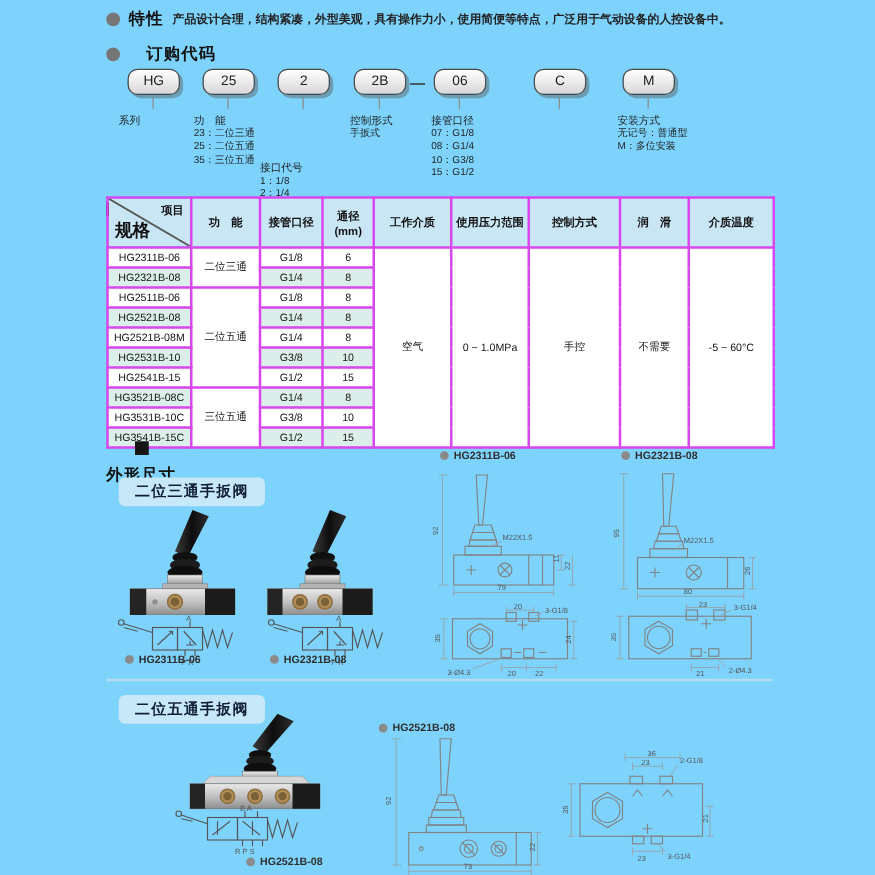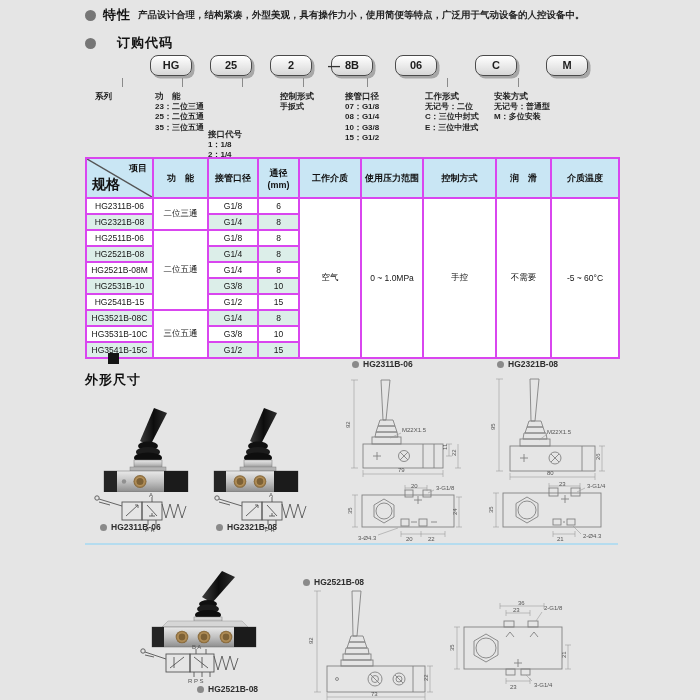--- a/index.html
+++ b/index.html
@@ -1,32 +1,32 @@
 <!DOCTYPE html>
 <html><head>
 <meta charset="utf-8">
 <style>
   html,body{margin:0;padding:0;background:#fff;}
-  .page{position:relative;width:700px;height:700px;background:#e5e5e5;overflow:hidden;
+  .page{position:relative;width:700px;height:700px;background:#7dd3fc;overflow:hidden;
         font-family:"Liberation Sans","DejaVu Sans",sans-serif;color:#1c1c1c;}
 
   
   .sec-head{position:absolute;display:flex;align-items:center;gap:7px;font-weight:bold;}
   .round-marker{width:11px;height:11px;border-radius:50%;background:#767676;flex:0 0 auto;}
   .square-marker{width:11px;height:11px;background:#151515;flex:0 0 auto;}
   .sec-title{font-size:13px;letter-spacing:1px;color:#111;}
   .feature-text{font-size:9.5px;font-weight:bold;color:#222;margin-left:0;}
 
   
   .codebox{position:absolute;width:40px;height:19px;border:1.5px solid #4a4a4a;border-radius:8px;
            background:linear-gradient(180deg,#ffffff,#d7d7d7);box-shadow:2.5px 2.5px 0 rgba(90,90,90,.45);
-           font-weight:bold;font-size:11px;text-align:center;line-height:19px;color:#1d1d1d;margin-left:48px;}
+           font-weight:normal;font-size:11px;text-align:center;line-height:19px;color:#1d1d1d;}
   .codedash{position:absolute;font-weight:bold;font-size:12px;color:#333;}
   .codetick{position:absolute;width:1px;height:9px;background:#8a8a8a;}
-  .codegroup{position:absolute;font-size:8px;line-height:10.5px;font-weight:bold;color:#1f1f1f;white-space:nowrap;}
+  .codegroup{position:absolute;font-size:8px;line-height:10.5px;font-weight:normal;color:#1f1f1f;white-space:nowrap;}
   .codegroup .g-title{font-size:8.5px;}
 
   
   .spec-table{position:absolute;left:85px;top:157px;border-collapse:collapse;table-layout:fixed;border:2px solid #2e2e2e;}
   .spec-table th,.spec-table td{border:2px solid #d946ef;padding:0;text-align:center;vertical-align:middle;}
   .spec-table th{background:#c9e6f4;font-size:9px;font-weight:bold;height:38px;color:#111;}
   .spec-table td{font-size:8.5px;height:14px;color:#151515;background:#fff;}
   .spec-table td.tint{background:#dceee9;}
   .spec-table tr.gsep td{border-top:1.5px solid #3f3f3f;}
   .corner-cell{position:relative;}
@@ -57,21 +57,21 @@
   </div>
 
   <div class="sec-head" style="left:85px;top:34px;gap:21px;">
     <span class="round-marker"></span>
     <span class="sec-title">订购代码</span>
   </div>
 
   <div class="codebox" style="left:102px;top:55px;">HG</div>
   <div class="codebox" style="left:162px;top:55px;">25</div>
   <div class="codebox" style="left:222px;top:55px;">2</div>
-  <div class="codebox" style="left:283px;top:55px;">8B</div>
+  <div class="codebox" style="left:283px;top:55px;">2B</div>
   <div class="codedash" style="left:328px;top:59px;">—</div>
   <div class="codebox" style="left:347px;top:55px;">06</div>
   <div class="codebox" style="left:427px;top:55px;">C</div>
   <div class="codebox" style="left:498px;top:55px;">M</div>
 
   <div class="codetick" style="left:122px;top:78px;"></div>
   <div class="codetick" style="left:182px;top:78px;"></div>
   <div class="codetick" style="left:242px;top:78px;"></div>
   <div class="codetick" style="left:303px;top:78px;"></div>
   <div class="codetick" style="left:367px;top:78px;"></div>
@@ -97,26 +97,20 @@
   <div class="codegroup" style="left:280px;top:91px;">
     <div class="g-title">控制形式</div>
     <div>手扳式</div>
   </div>
   <div class="codegroup" style="left:345px;top:91px;">
     <div class="g-title">接管口径</div>
     <div>07：G1/8</div>
     <div>08：G1/4</div>
     <div>10：G3/8</div>
     <div>15：G1/2</div>
-  </div>
-  <div class="codegroup" style="left:425px;top:91px;">
-    <div class="g-title">工作形式</div>
-    <div>无记号：二位</div>
-    <div>C：三位中封式</div>
-    <div>E：三位中泄式</div>
   </div>
   <div class="codegroup" style="left:494px;top:91px;">
     <div class="g-title">安装方式</div>
     <div>无记号：普通型</div>
     <div>M：多位安装</div>
   </div>
 
   <div class="sec-head" style="left:85px;top:158px;">
     <span class="square-marker"></span>
     <span class="sec-title">技术参数</span>
@@ -220,20 +214,21 @@
 
   <div class="mlabel" style="left:352px;top:359px;">
     <span class="dot"></span>
     <span>HG2311B-06</span>
   </div>
   <div class="mlabel" style="left:497px;top:359px;">
     <span class="dot"></span>
     <span>HG2321B-08</span>
   </div>
 
+  <div class="badge" style="left:95px;top:382px;">二位三通手扳阀</div>
 
   <svg class="photo" style="left:98px;top:406px;width:95px;height:86px;" viewBox="0 0 95 86">
     <defs>
       <linearGradient id="gSilver" x1="0" y1="0" x2="0" y2="1">
         <stop offset="0" stop-color="#e9e9e9"></stop>
           <stop offset="0.5" stop-color="#c2c2c2"></stop>
           <stop offset="1" stop-color="#8d8d8d"></stop>
       </linearGradient>
       <radialGradient id="gBrass">
         <stop offset="0" stop-color="#dab475"></stop>
@@ -468,20 +463,21 @@
     </g>
     <text x="70" y="4.5">23</text>
     <text x="98" y="7">3-G1/4</text>
     <text transform="rotate(-90 4 32)" x="4" y="32">35</text>
     <text x="68" y="59.5">21</text>
     <text x="94" y="57">2-Ø4.3</text>
   </svg>
 
   <div class="separator" style="top:543px;"></div>
 
+  <div class="badge" style="left:95px;top:556px;">二位五通手扳阀</div>
 
   <div class="mlabel" style="left:303px;top:577px;">
     <span class="dot"></span>
     <span>HG2521B-08</span>
   </div>
 
   <svg class="photo" style="left:148px;top:571px;width:112px;height:78px;" viewBox="0 0 112 78">
     <polygon points="74,0 87,6 64,32 54,26" fill="url(#gLever)"></polygon>
     <ellipse cx="60" cy="33" rx="9" ry="4" fill="#101010"></ellipse>
     <ellipse cx="60" cy="38" rx="11" ry="4.5" fill="#1c1c1c"></ellipse>

